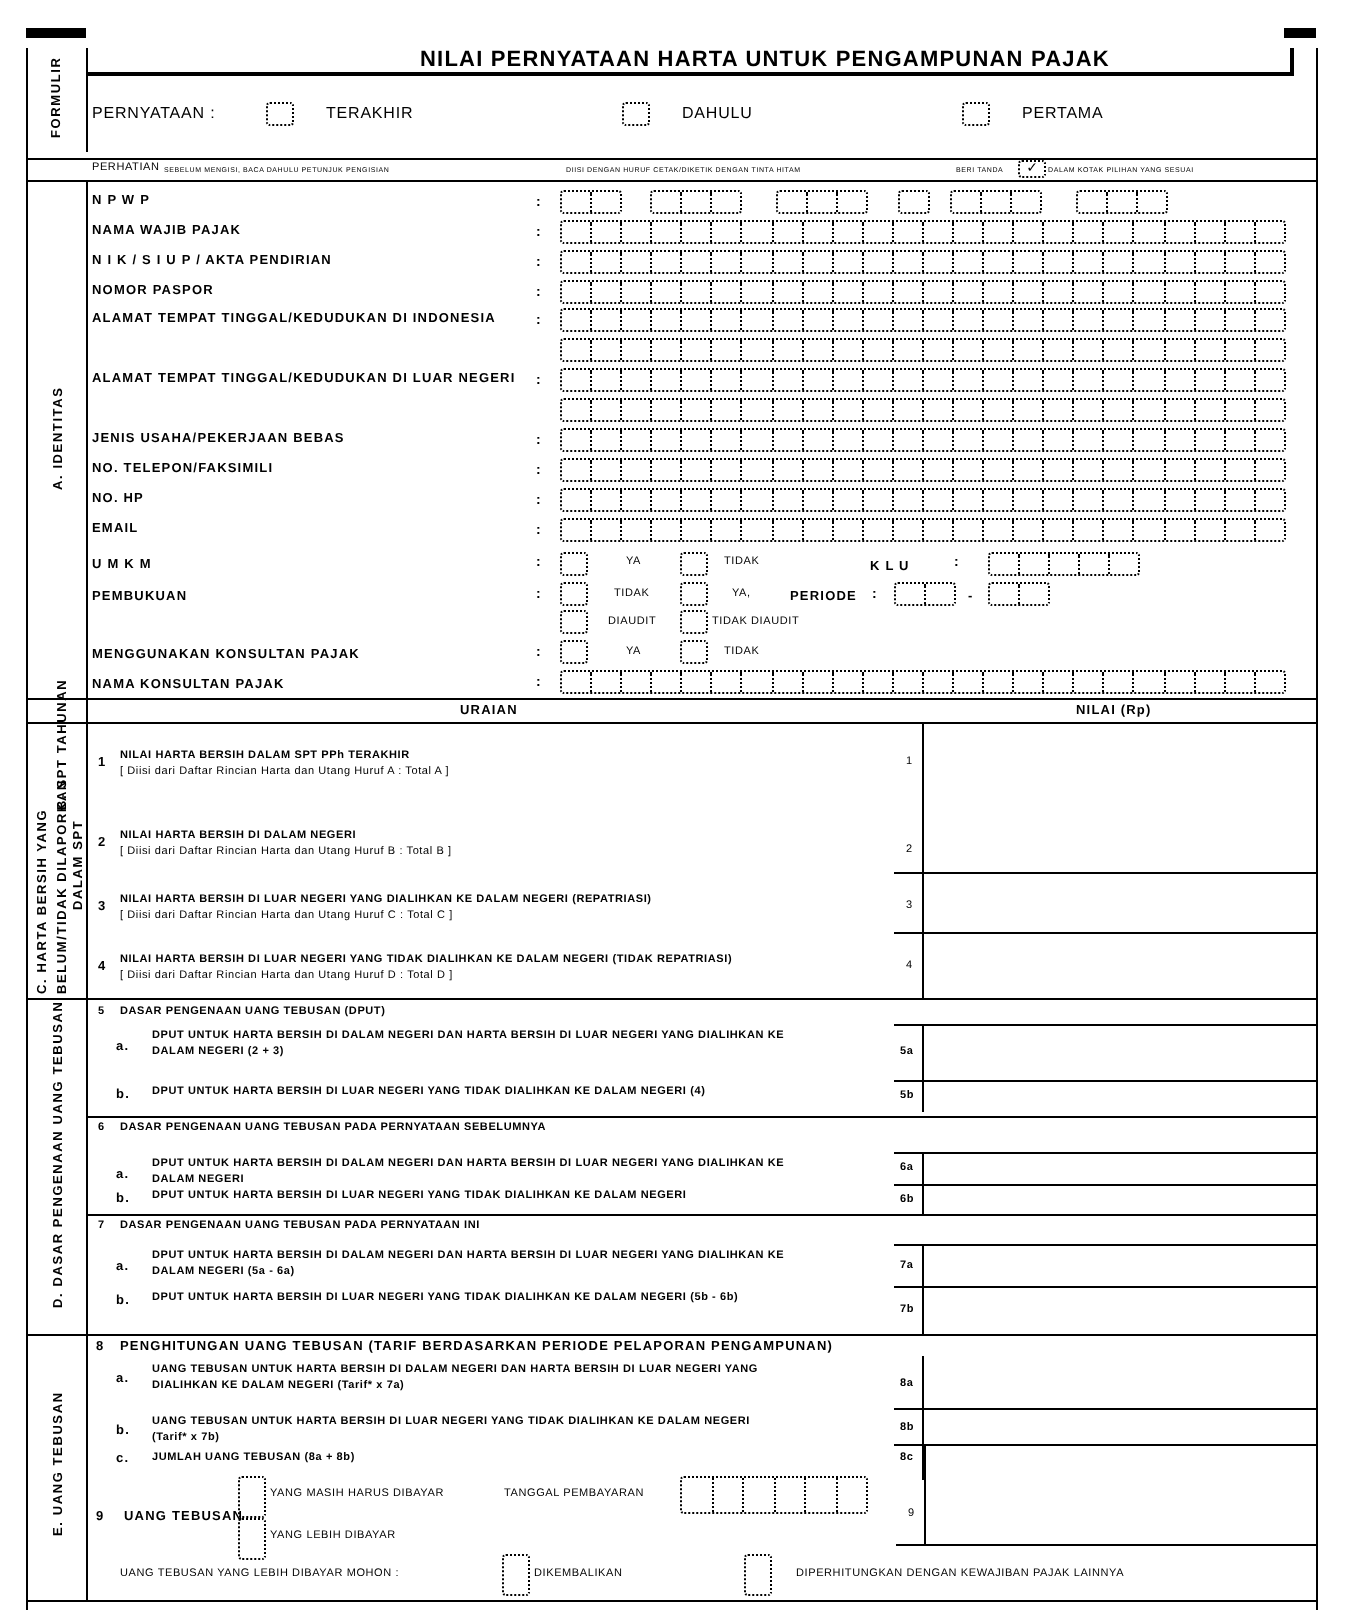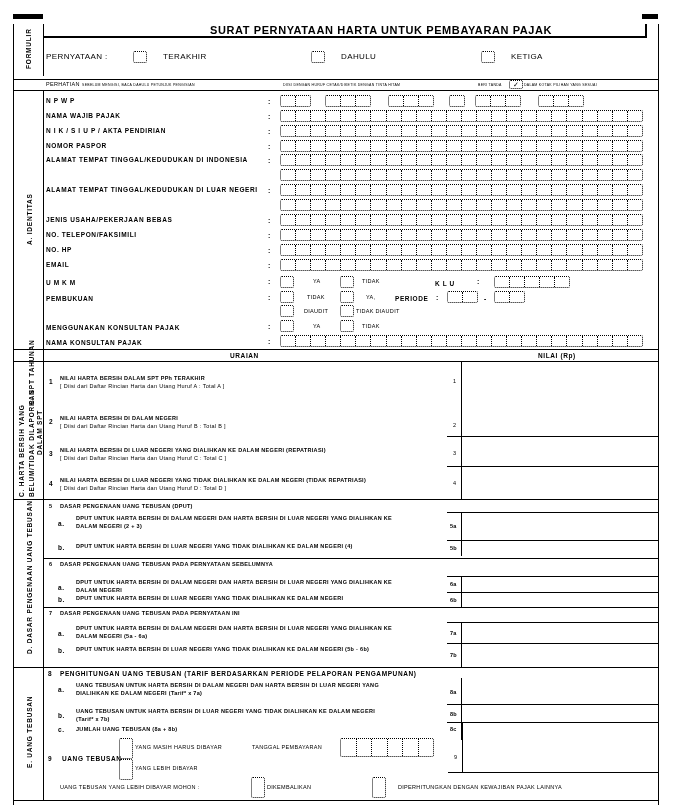--- a/index.html
+++ b/index.html
@@ -28,29 +28,29 @@
 <div class="blk" style="left:13px;top:14px;width:30px;height:5px;"></div>
 <div class="blk" style="left:642px;top:14px;width:16px;height:5px;"></div>
 
 <div class="vl" style="left:13px;top:24px;height:782px;"></div>
 <div class="vl" style="left:658px;top:24px;height:782px;"></div>
 <div class="vl" style="left:43px;top:24px;height:52px;"></div>
 <div class="hl2" style="left:43px;top:36px;width:603px;"></div>
 <div class="vl2" style="left:645px;top:24px;height:14px;"></div>
 
 <div class="vtext" style="left:25px;top:69px;">FORMULIR</div>
-<div class="title" style="left:210px;top:24px;">SURAT PERNYATAAN HARTA UNTUK PEMBAYARAN PAJAK</div>
+<div class="title" style="left:210px;top:24px;">NILAI PERNYATAAN HARTA UNTUK PENGAMPUNAN PAJAK</div>
 
 <div class="t-m" style="left:46px;top:52px;">PERNYATAAN :</div>
 <div class="cb" style="left:133px;top:51px;"></div>
 <div class="t-m" style="left:163px;top:52px;">TERAKHIR</div>
 <div class="cb" style="left:311px;top:51px;"></div>
 <div class="t-m" style="left:341px;top:52px;">DAHULU</div>
 <div class="cb" style="left:481px;top:51px;"></div>
-<div class="t-m" style="left:511px;top:52px;">KETIGA</div>
+<div class="t-m" style="left:511px;top:52px;">PERTAMA</div>
 
 <div class="hl" style="left:13px;top:79px;width:645px;"></div>
 <div class="t-s" style="left:46px;top:81px;">PERHATIAN</div>
 <div class="t-s" style="left:82px;top:82px;font-size:3.5px;">SEBELUM MENGISI, BACA DAHULU PETUNJUK PENGISIAN</div>
 <div class="t-s" style="left:283px;top:82px;font-size:3.5px;">DIISI DENGAN HURUF CETAK/DIKETIK DENGAN TINTA HITAM</div>
 <div class="t-s" style="left:478px;top:82px;font-size:3.5px;">BERI TANDA</div>
 <div class="cb" style="left:509px;top:80px;height:9px;font-size:7px;text-align:center;line-height:8px;">✓</div>
 <div class="t-s" style="left:524px;top:82px;font-size:3.5px;">DALAM KOTAK PILIHAN YANG SESUAI</div>
 <div class="hl" style="left:13px;top:90px;width:645px;"></div>
 

